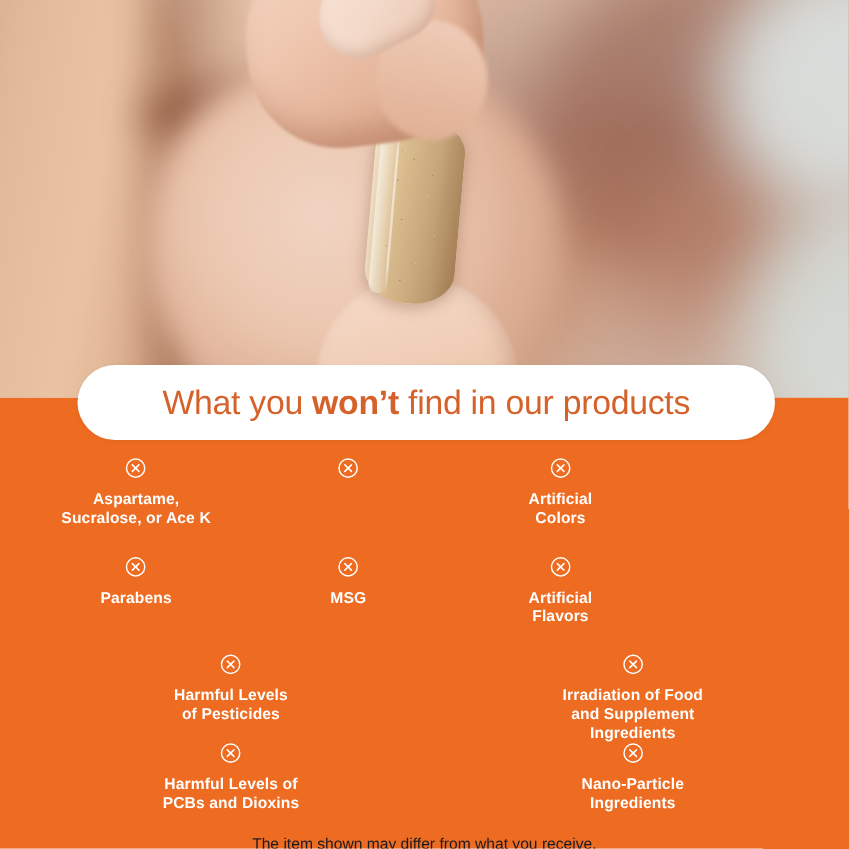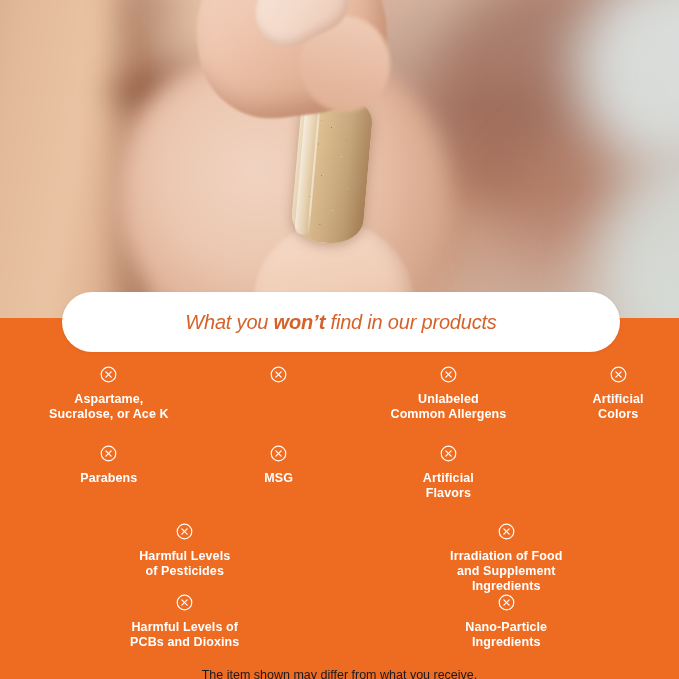--- a/index.html
+++ b/index.html
@@ -202,27 +202,26 @@
     width: 558px;
     height: 60px;
     background: #ffffff;
     border-radius: 34px;
     display: flex;
     align-items: center;
     justify-content: center;
     box-shadow: 0 1px 4px rgba(0,0,0,0.06);
   }
   .title-text {
-    font-size: 20px;
+    font-size: 27px;
     line-height: 1;
     letter-spacing: -0.2px;
     color: #d4622a;
     font-weight: 400;
     white-space: nowrap;
-    font-style: italic;
   }
   .title-text b {
     font-weight: 700;
     color: #d4622a;
   }
   .cell {
     text-align: center;
     padding: 0 6px;
   }
 
@@ -304,26 +303,20 @@
 Sucralose, or Ace K</div></div>
         <div class="cell"><span><svg class="x-icon" viewBox="0 0 20 20" aria-hidden="true">
               <circle cx="10" cy="10" r="8.6" fill="none" stroke="#ffffff" stroke-width="1.35"></circle>
               <line x1="6.9" y1="6.9" x2="13.1" y2="13.1" stroke="#ffffff" stroke-width="1.45" stroke-linecap="round"></line>
               <line x1="13.1" y1="6.9" x2="6.9" y2="13.1" stroke="#ffffff" stroke-width="1.45" stroke-linecap="round"></line>
             </svg></span></div>
         <div class="cell"><span><svg class="x-icon" viewBox="0 0 20 20" aria-hidden="true">
               <circle cx="10" cy="10" r="8.6" fill="none" stroke="#ffffff" stroke-width="1.35"></circle>
               <line x1="6.9" y1="6.9" x2="13.1" y2="13.1" stroke="#ffffff" stroke-width="1.45" stroke-linecap="round"></line>
               <line x1="13.1" y1="6.9" x2="6.9" y2="13.1" stroke="#ffffff" stroke-width="1.45" stroke-linecap="round"></line>
-            </svg></span><div class="cell-label">Unlabeled
-Common Allergens</div></div>
-        <div class="cell"><span><svg class="x-icon" viewBox="0 0 20 20" aria-hidden="true">
-              <circle cx="10" cy="10" r="8.6" fill="none" stroke="#ffffff" stroke-width="1.35"></circle>
-              <line x1="6.9" y1="6.9" x2="13.1" y2="13.1" stroke="#ffffff" stroke-width="1.45" stroke-linecap="round"></line>
-              <line x1="13.1" y1="6.9" x2="6.9" y2="13.1" stroke="#ffffff" stroke-width="1.45" stroke-linecap="round"></line>
             </svg></span><div class="cell-label">Artificial
 Colors</div></div>
       </div>
       <div class="grid-row" style="display: grid; grid-template-columns: repeat(4, 1fr); width: 679px; height: 78px;">
         <div class="cell"><span><svg class="x-icon" viewBox="0 0 20 20" aria-hidden="true">
               <circle cx="10" cy="10" r="8.6" fill="none" stroke="#ffffff" stroke-width="1.35"></circle>
               <line x1="6.9" y1="6.9" x2="13.1" y2="13.1" stroke="#ffffff" stroke-width="1.45" stroke-linecap="round"></line>
               <line x1="13.1" y1="6.9" x2="6.9" y2="13.1" stroke="#ffffff" stroke-width="1.45" stroke-linecap="round"></line>
             </svg></span><div class="cell-label">Parabens</div></div>
         <div class="cell"><span><svg class="x-icon" viewBox="0 0 20 20" aria-hidden="true">

